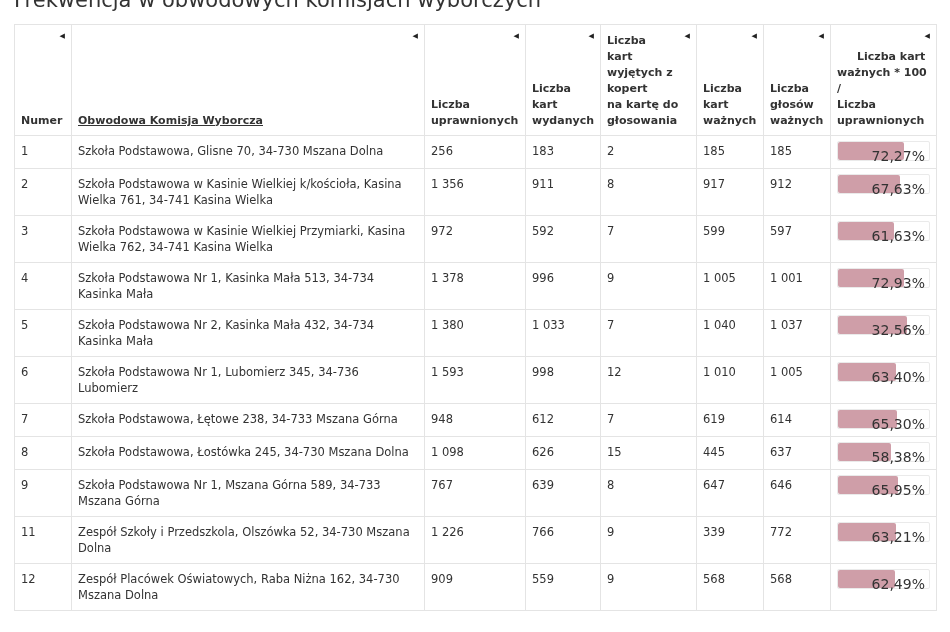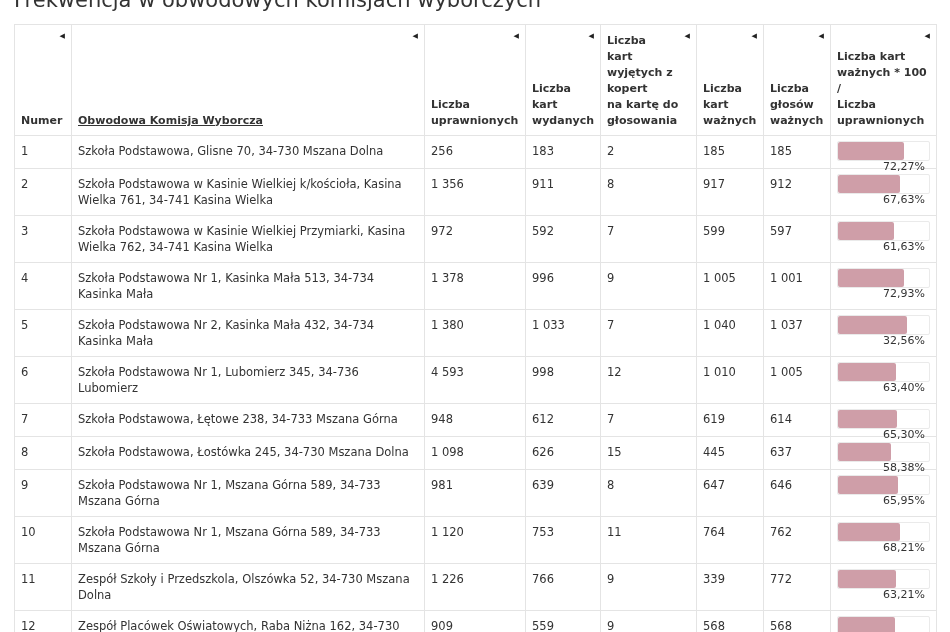--- a/index.html
+++ b/index.html
@@ -6,21 +6,21 @@
   body { width: 950px; height: 632px; overflow: hidden; font-family: "DejaVu Sans", sans-serif; color: #333; position: relative; }
   .title { position: absolute; left: 14px; top: -12px; font-size: 21px; color: #333; white-space: nowrap; font-weight: normal; margin: 0; }
   table { position: absolute; left: 14px; top: 24px; border-collapse: collapse; table-layout: fixed; width: 922px; font-size: 11.5px; }
   th, td { border: 1px solid #e4e4e4; padding: 0 6px; }
   th { vertical-align: bottom; text-align: left; font-weight: bold; font-size: 11px; line-height: 16px; padding-bottom: 6px; position: relative; height: 104px; color: #333; }
   th .sort { position: absolute; top: 3px; right: 6px; font-size: 7px; color: #222; }
   td { line-height: 16px; vertical-align: top; padding-top: 7px; padding-bottom: 7px; }
   td.num { text-align: left; }
   .barwrap { position: relative; height: 18px; border: 1px solid #eaeaea; border-radius: 2px; margin-top: -2px; }
   .bar { position: absolute; left: 0; top: 0; bottom: 0; background: #cf9ea8; border-radius: 2px; }
-  .barlabel { position: absolute; right: 4px; top: 17px; font-size: 11px; color: #333; }
+  .barlabel { position: absolute; right: 4px; top: 6px; font-size: 14px; color: #333; }
 </style>
 </head>
 <body>
 
 <h1 class="title">Frekwencja w obwodowych komisjach wyborczych</h1>
 
 <table>
   <colgroup>
     <col style="width:57px">
       <col style="width:353px">
@@ -45,21 +45,21 @@
 wyjętych z
 kopert
 na kartę do
 głosowania</span></th>
         <th><span class="sort">◀</span><span style="white-space: pre-line;">Liczba
 kart
 ważnych</span></th>
         <th><span class="sort">◀</span><span style="white-space: pre-line;">Liczba
 głosów
 ważnych</span></th>
-        <th><span class="sort">◀</span><span style="white-space: pre-line;">Liczba kart
+        <th><span class="sort">◀</span><span style="white-space: pre-line; margin-left: 20px;">Liczba kart
 ważnych * 100
 /
 Liczba
 uprawnionych</span></th>
       </tr>
   </thead>
   <tbody id="tbody">
       <tr>
         <td>1</td>
         <td>Szkoła Podstawowa, Glisne 70, 34-730 Mszana Dolna</td>
@@ -131,21 +131,21 @@
         <td>
           <div class="barwrap">
             <div class="bar" style="width: 75.36%; background: rgb(207, 158, 168);"></div>
             <span class="barlabel">32,56%</span>
           </div>
         </td>
       </tr>
       <tr>
         <td>6</td>
         <td>Szkoła Podstawowa Nr 1, Lubomierz 345, 34-736 Lubomierz</td>
-        <td class="num">4 593</td>
+        <td class="num">1 593</td>
         <td class="num">998</td>
         <td class="num">12</td>
         <td class="num">1 010</td>
         <td class="num">1 005</td>
         <td>
           <div class="barwrap">
             <div class="bar" style="width: 63.4%; background: rgb(207, 158, 168);"></div>
             <span class="barlabel">63,40%</span>
           </div>
         </td>
@@ -176,44 +176,29 @@
         <td>
           <div class="barwrap">
             <div class="bar" style="width: 58.38%; background: rgb(207, 158, 168);"></div>
             <span class="barlabel">58,38%</span>
           </div>
         </td>
       </tr>
       <tr>
         <td>9</td>
         <td>Szkoła Podstawowa Nr 1, Mszana Górna 589, 34-733 Mszana Górna</td>
-        <td class="num">981</td>
+        <td class="num">767</td>
         <td class="num">639</td>
         <td class="num">8</td>
         <td class="num">647</td>
         <td class="num">646</td>
         <td>
           <div class="barwrap">
             <div class="bar" style="width: 65.95%; background: rgb(207, 158, 168);"></div>
             <span class="barlabel">65,95%</span>
-          </div>
-        </td>
-      </tr>
-      <tr>
-        <td>10</td>
-        <td>Szkoła Podstawowa Nr 1, Mszana Górna 589, 34-733 Mszana Górna</td>
-        <td class="num">1 120</td>
-        <td class="num">753</td>
-        <td class="num">11</td>
-        <td class="num">764</td>
-        <td class="num">762</td>
-        <td>
-          <div class="barwrap">
-            <div class="bar" style="width: 68.21%; background: rgb(207, 158, 168);"></div>
-            <span class="barlabel">68,21%</span>
           </div>
         </td>
       </tr>
       <tr>
         <td>11</td>
         <td>Zespół Szkoły i Przedszkola, Olszówka 52, 34-730 Mszana Dolna</td>
         <td class="num">1 226</td>
         <td class="num">766</td>
         <td class="num">9</td>
         <td class="num">339</td>

